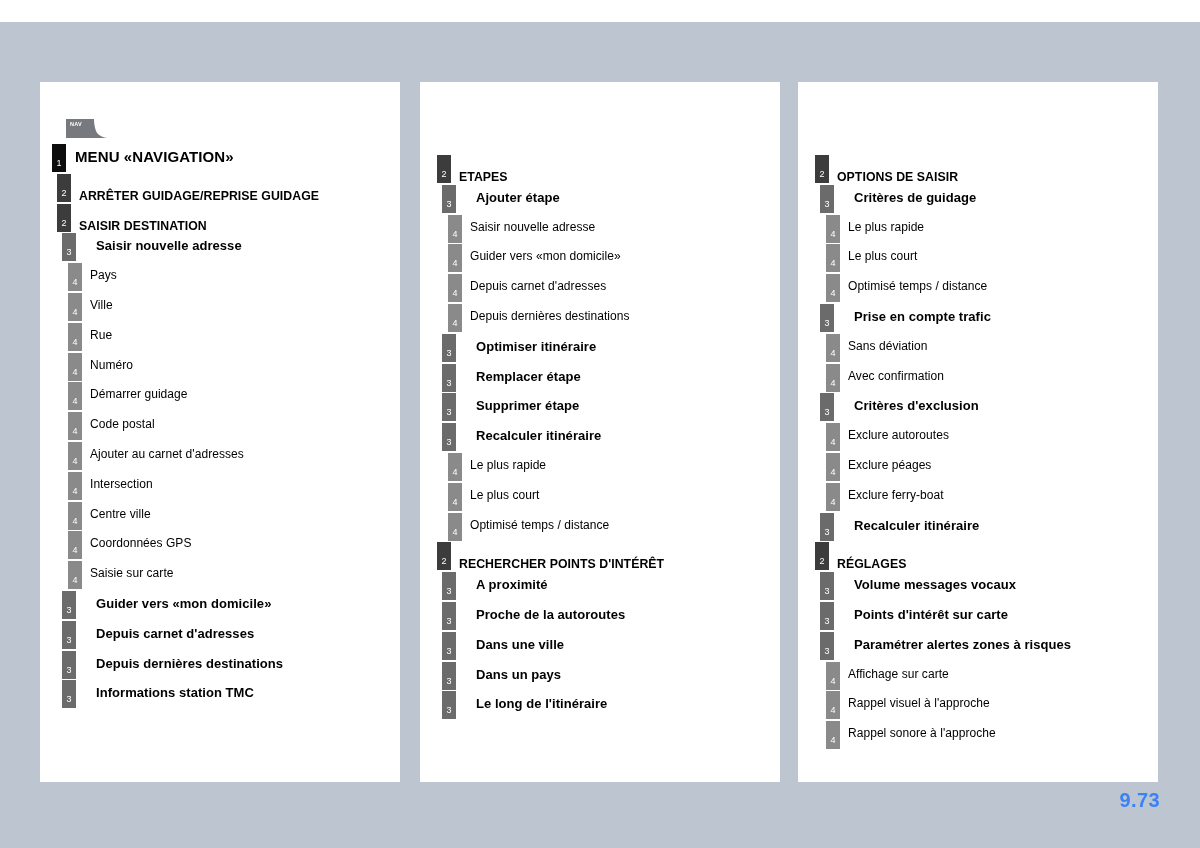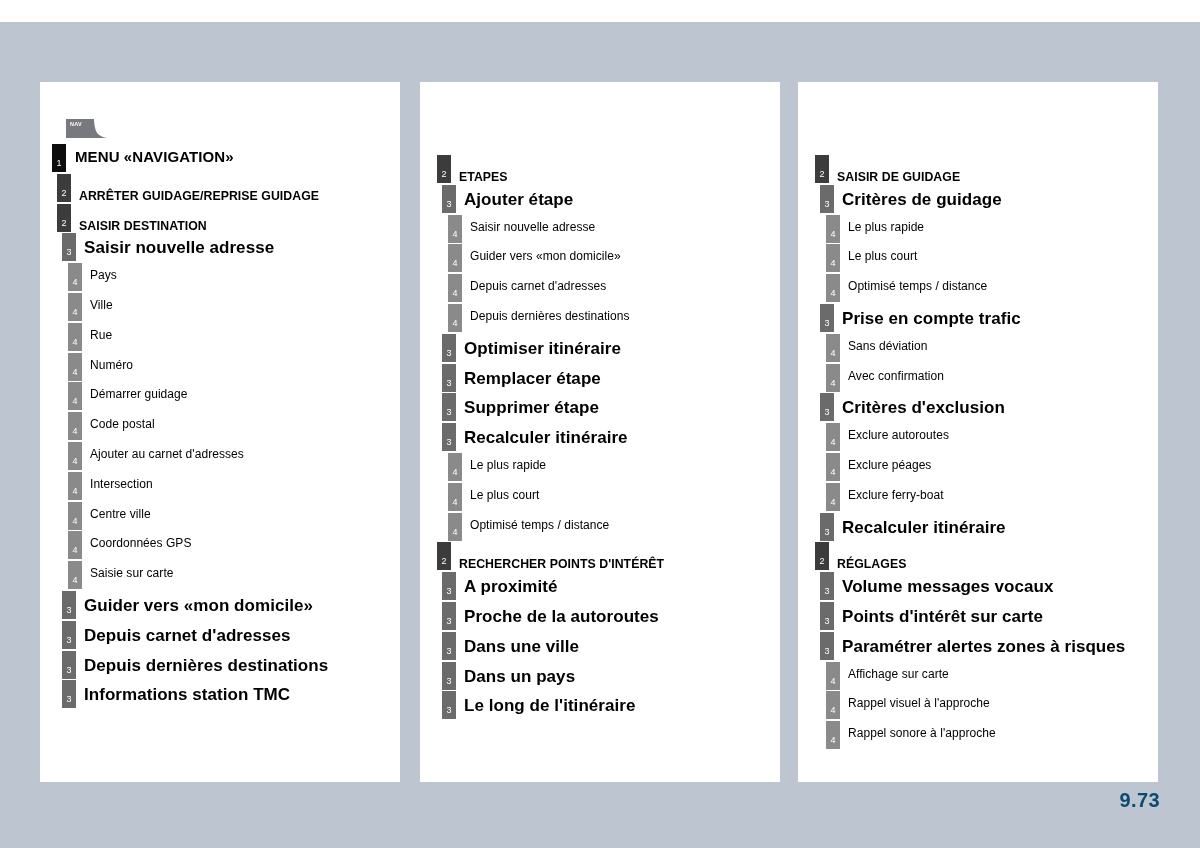--- a/index.html
+++ b/index.html
@@ -108,41 +108,41 @@
   .lvl-2 .label {
     left: 39px; top: 5px;
     font-size: 12.3px; font-weight: bold;
     letter-spacing: 0.05px;
     margin-top: 10px;
   }
 
   
   .lvl-3 .badge { left: 22px; top: 0px; background: #6b6b6b; }
   .lvl-3 .label {
-    left: 44px; top: 5px;
-    font-size: 17px; font-weight: bold;
+    left: 56px; top: 5px;
+    font-size: 13px; font-weight: bold;
     letter-spacing: 0.05px;
   }
 
   
   .lvl-4 .badge { left: 28px; top: 0px; background: #8a8a8a; }
   .lvl-4 .label {
     left: 50px; top: 5px;
     font-size: 12px; font-weight: normal;
     letter-spacing: 0.05px;
   }
 
   
   #page-number {
     position: absolute;
     right: 40px;
     top: 789px;
     font-size: 20px;
     font-weight: bold;
-    color: #0c4a6e;
+    color: #3b82f6;
     letter-spacing: 0.4px;
   }
 </style>
 </head>
 <body>
 
 <div id="page">
 
   <div id="backdrop"></div>
 
@@ -391,21 +391,21 @@
         </div>
       </div>
   </div>
 
   <div class="panel" id="panel-3">
     <div class="rows" id="rows-3" style="top:73px;">
         <div class="row lvl-2">
           <div class="badge">
             <span>2</span>
           </div>
-          <div class="label">SAISIR DE GUIDAGE</div>
+          <div class="label">OPTIONS DE SAISIR</div>
         </div>
         <div class="row lvl-3">
           <div class="badge">
             <span>3</span>
           </div>
           <div class="label">Critères de guidage</div>
         </div>
         <div class="row lvl-4">
           <div class="badge">
             <span>4</span>

